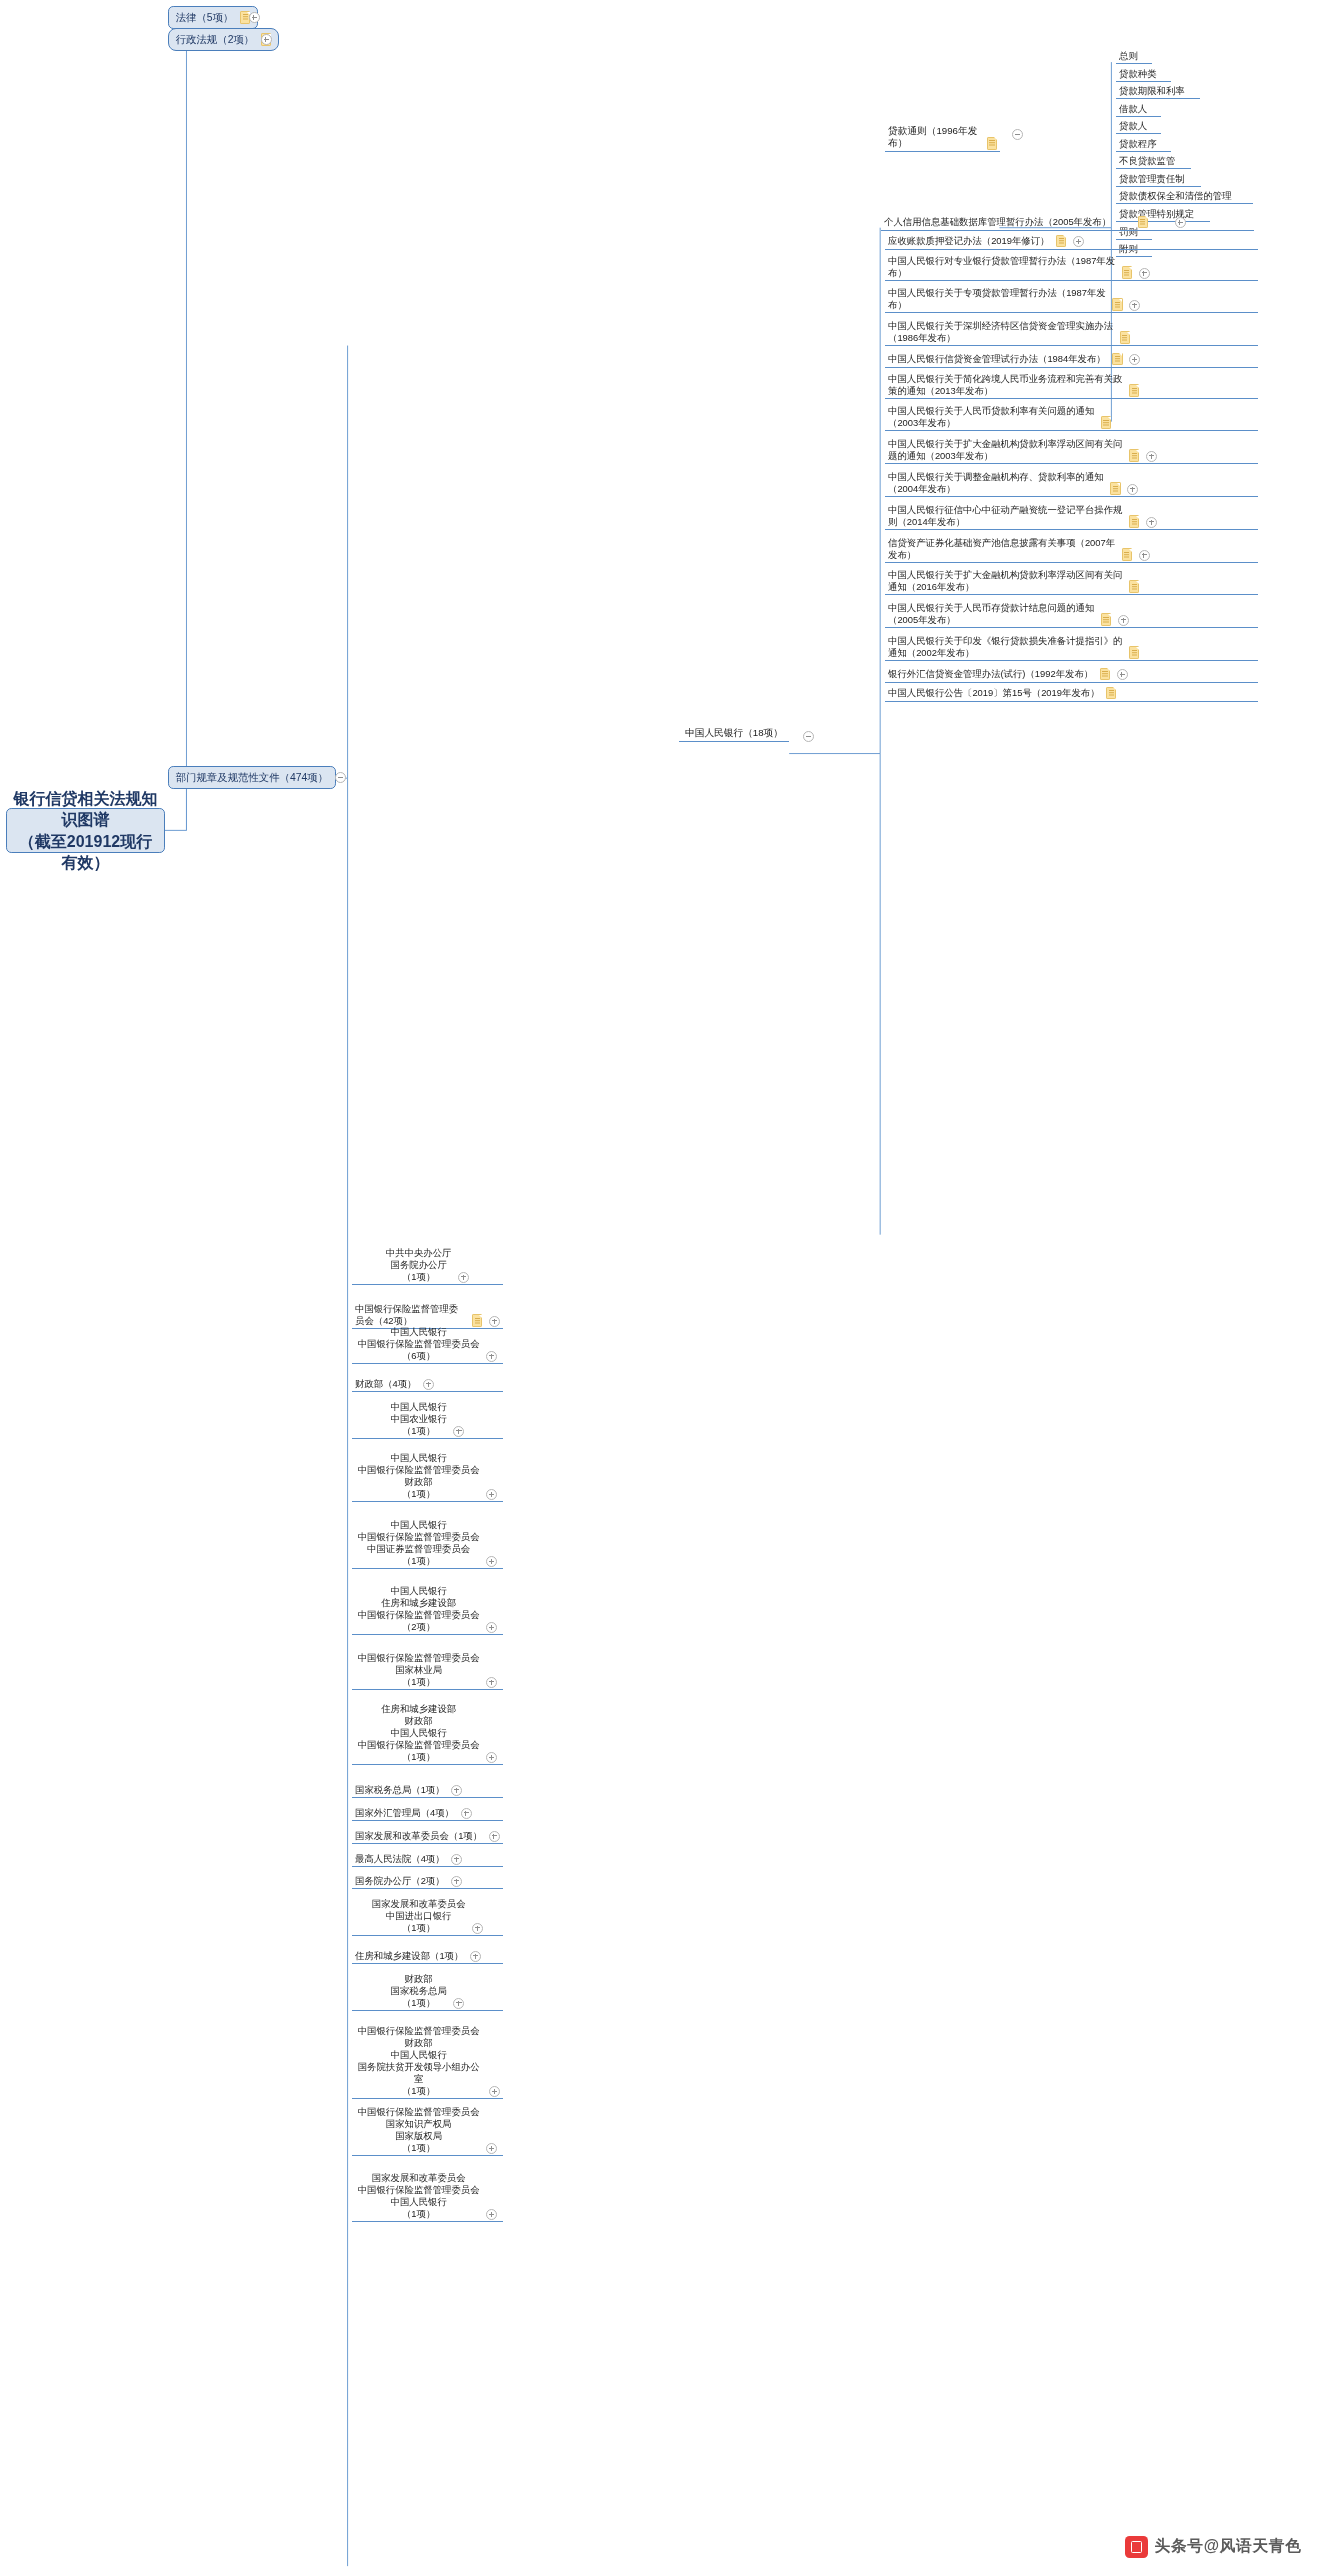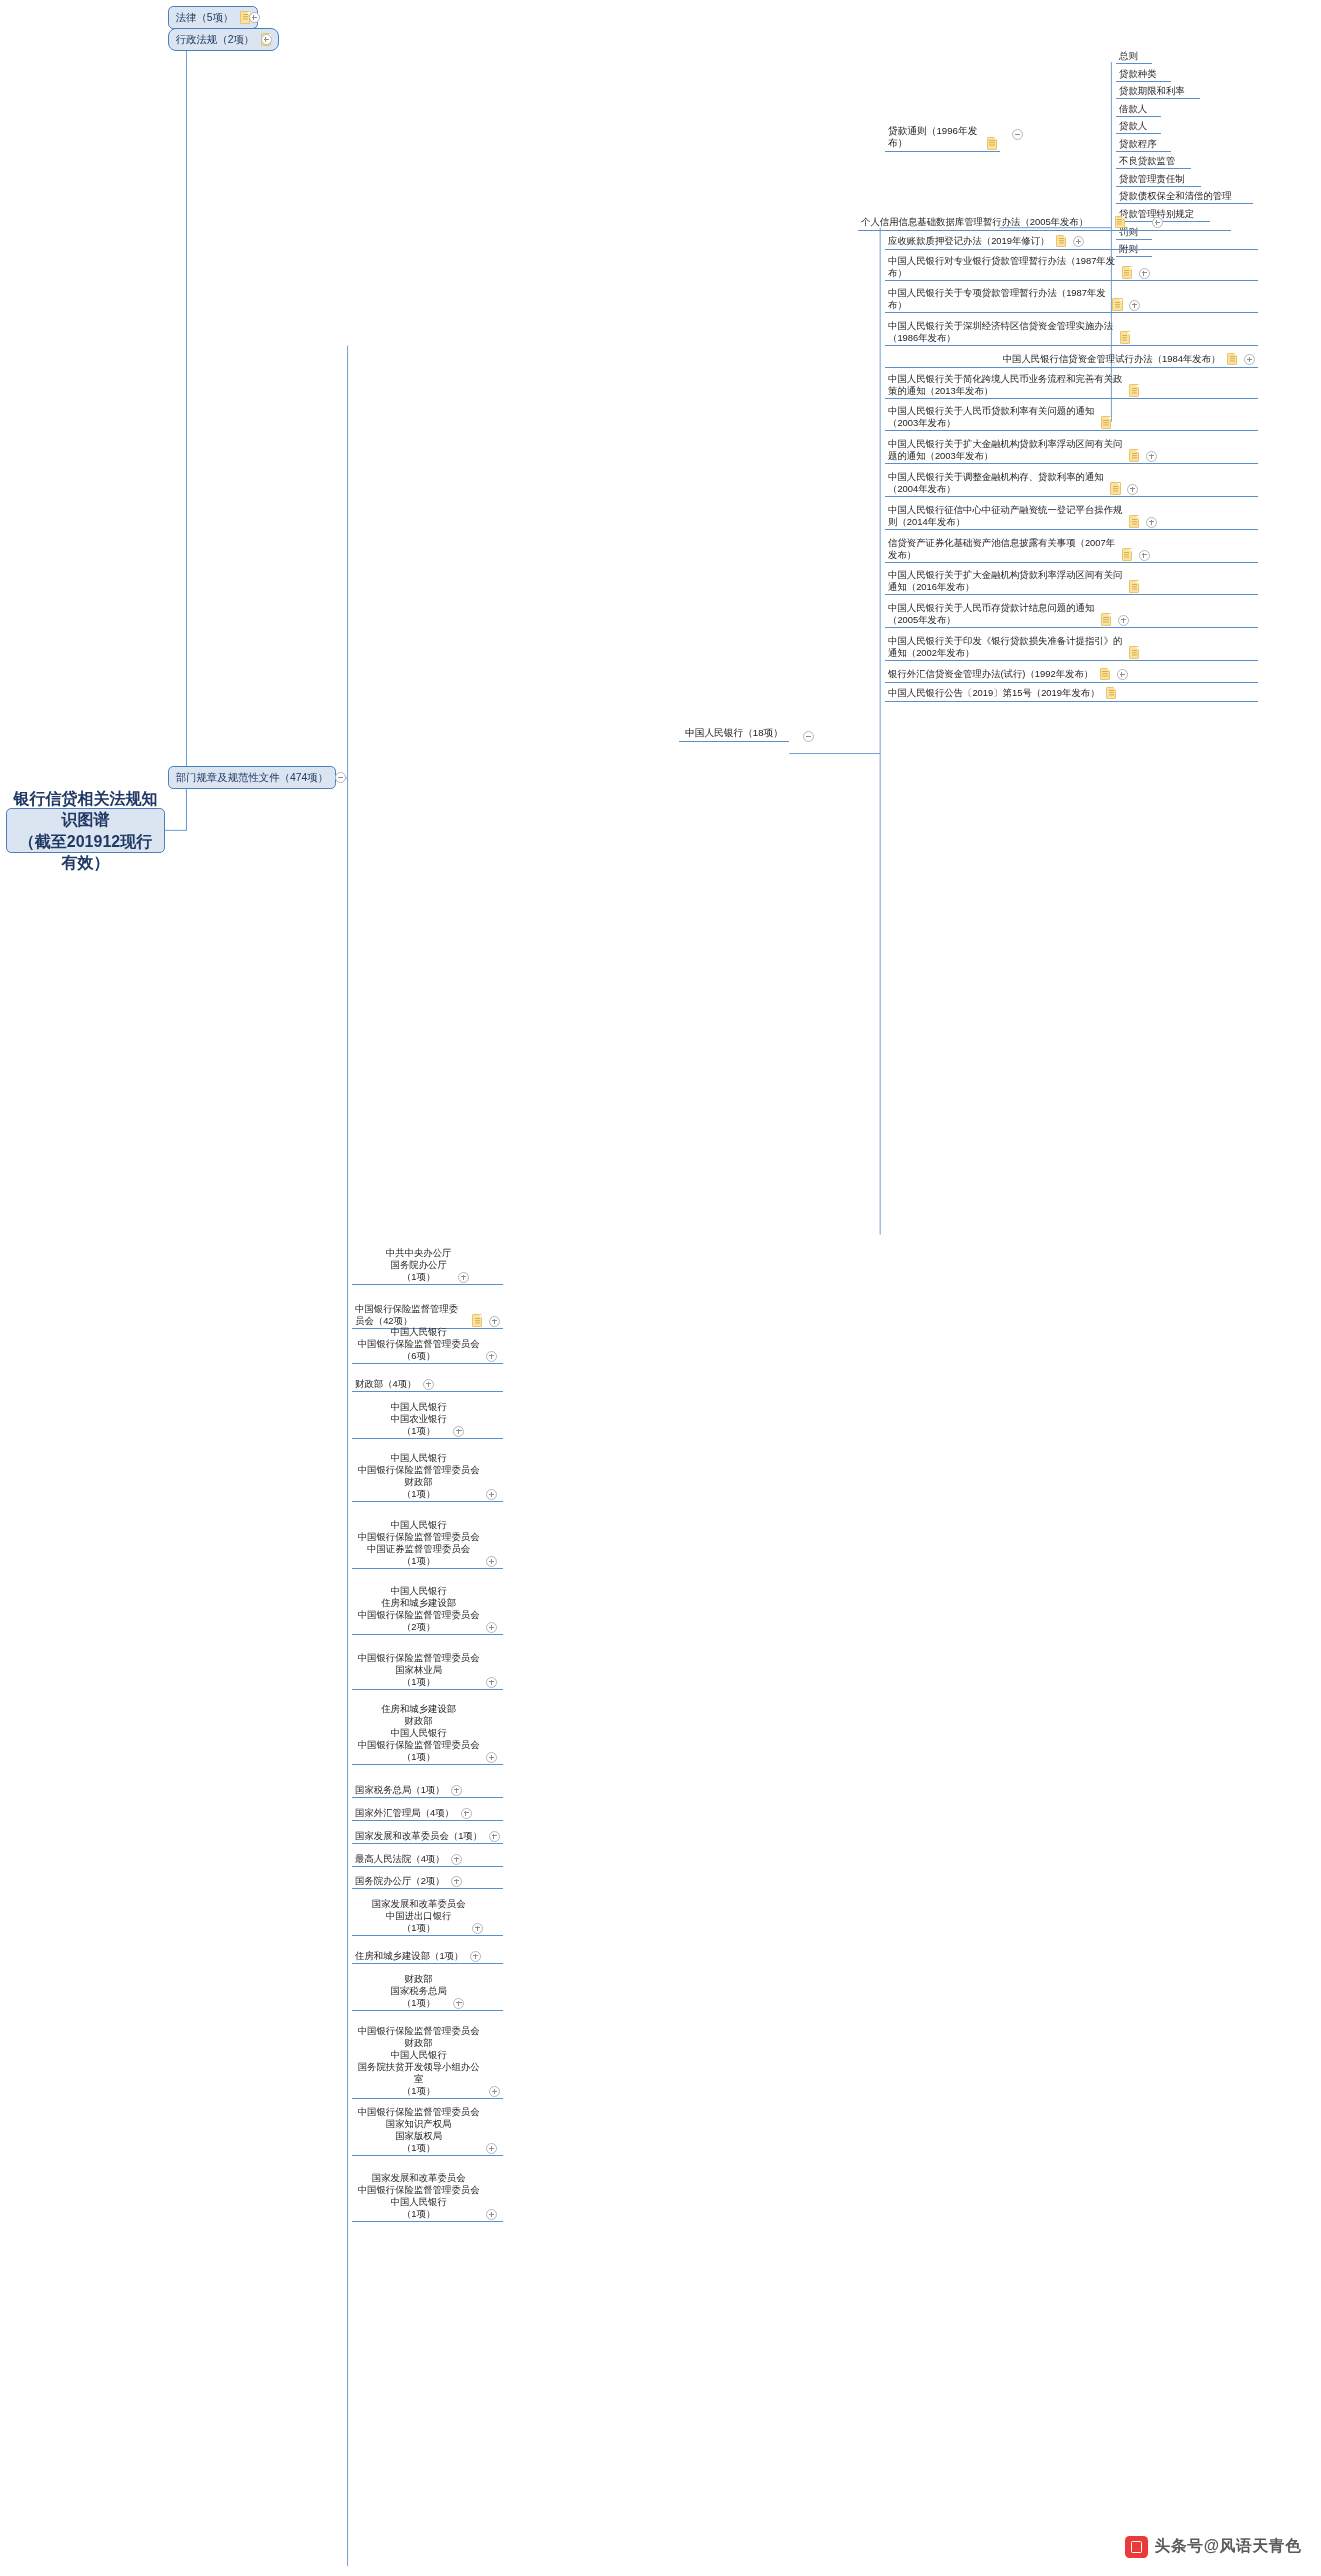--- a/index.html
+++ b/index.html
@@ -183,21 +183,21 @@
         <span class="txt">贷款管理特别规定</span>
       </div>
       <div class="node unode small" style="left: 1116px; top: 225px; width: 36px;">
         <span class="txt">罚则</span>
       </div>
       <div class="node unode small" style="left: 1116px; top: 242px; width: 36px;">
         <span class="txt">附则</span>
       </div>
     </div>
   <div id="pboc-docs">
-      <div class="node unode small" style="left: 858px; top: 215px; width: 373px; gap: 20px;">
+      <div class="node unode small" style="left: 881px; top: 215px; width: 373px; gap: 20px;">
         <span class="txt">个人信用信息基础数据库管理暂行办法（2005年发布）</span>
         <span class="ic note-icon"></span>
         <span class="tog plus"></span>
       </div>
       <div class="node unode small" style="left: 885px; top: 234px; width: 373px;">
         <span class="txt">应收账款质押登记办法（2019年修订）</span>
         <span class="ic note-icon"></span>
         <span class="tog plus"></span>
       </div>
       <div class="node unode small" style="left: 885px; top: 254px; width: 373px;">
@@ -210,21 +210,21 @@
         <span class="txt">中国人民银行关于专项贷款管理暂行办法（1987年发
 布）</span>
         <span class="ic note-icon"></span>
         <span class="tog plus"></span>
       </div>
       <div class="node unode small" style="left: 885px; top: 319px; width: 373px;">
         <span class="txt">中国人民银行关于深圳经济特区信贷资金管理实施办法
 （1986年发布）</span>
         <span class="ic note-icon"></span>
       </div>
-      <div class="node unode small" style="left: 885px; top: 352px; width: 373px; justify-content: flex-end;">
+      <div class="node unode small" style="left: 885px; top: 352px; width: 373px;">
         <span class="txt">中国人民银行信贷资金管理试行办法（1984年发布）</span>
         <span class="ic note-icon"></span>
         <span class="tog plus"></span>
       </div>
       <div class="node unode small" style="left: 885px; top: 372px; width: 373px;">
         <span class="txt">中国人民银行关于简化跨境人民币业务流程和完善有关政
 策的通知（2013年发布）</span>
         <span class="ic note-icon"></span>
       </div>
       <div class="node unode small" style="left: 885px; top: 404px; width: 373px;">

